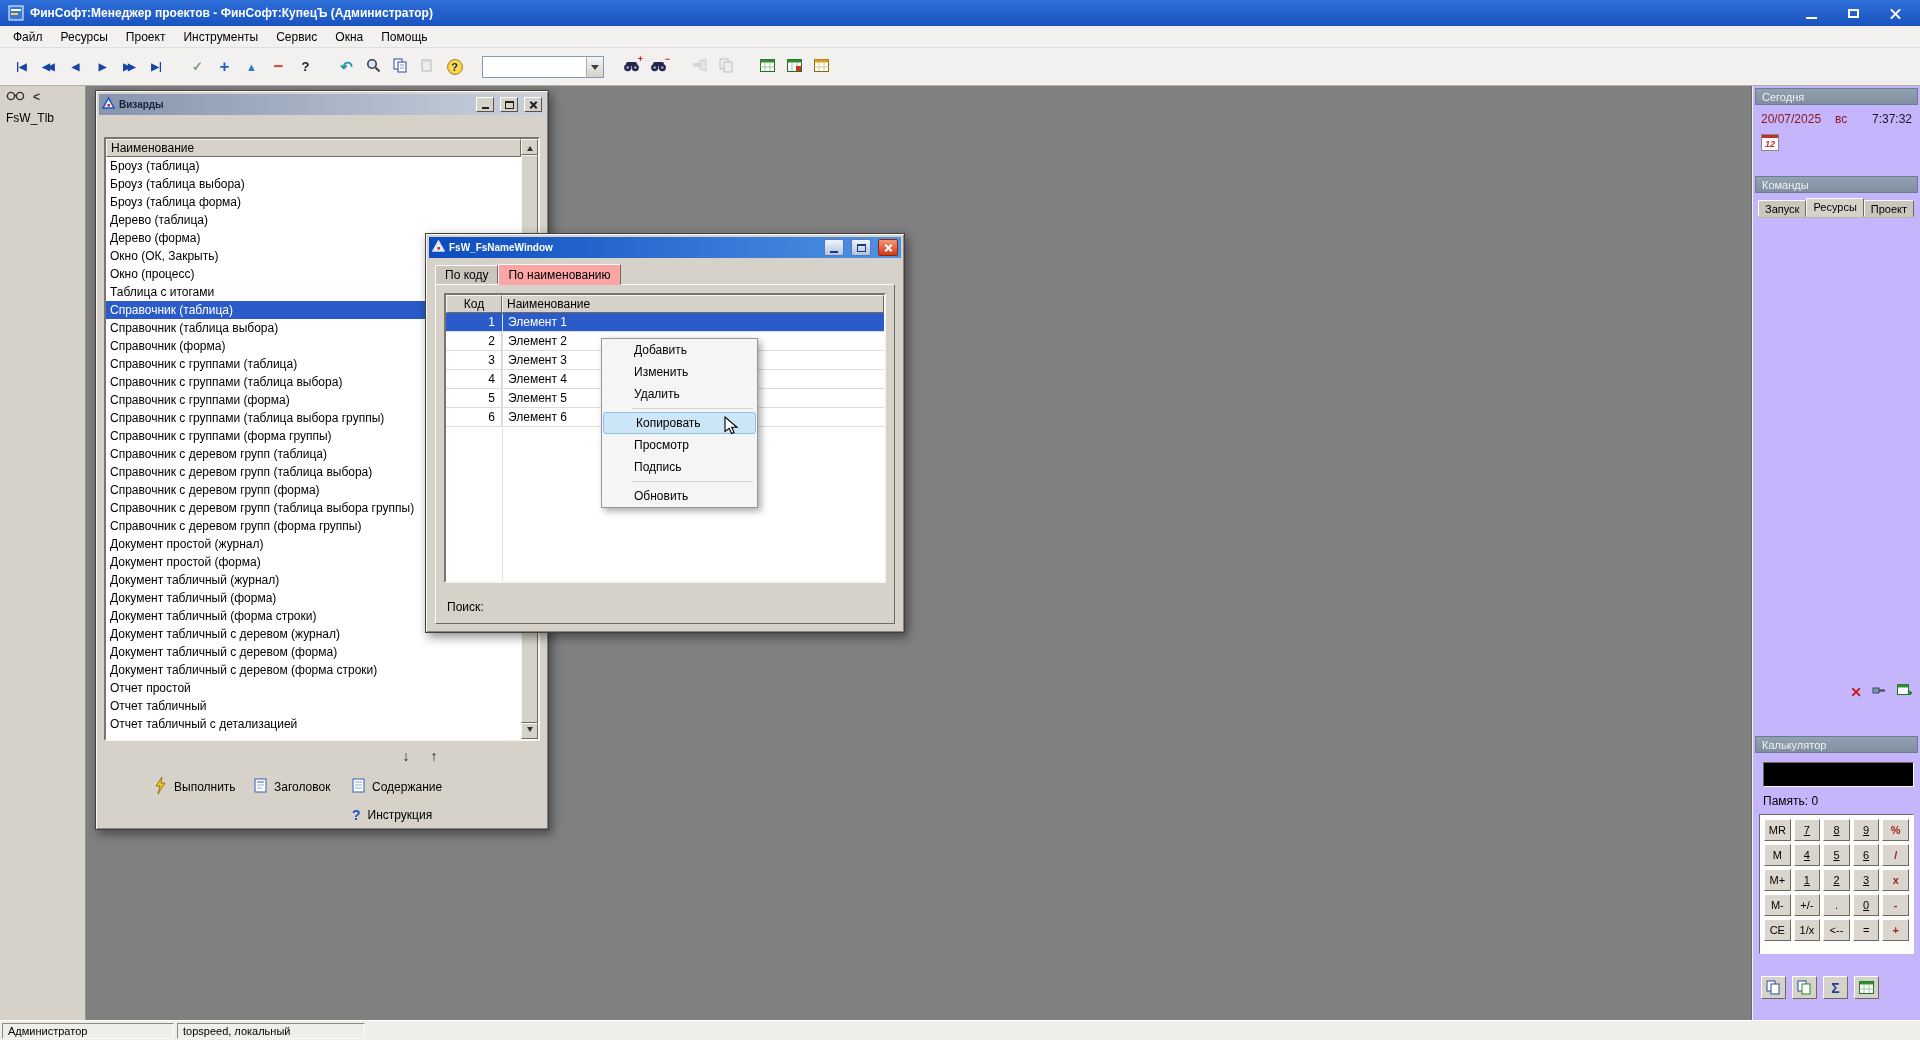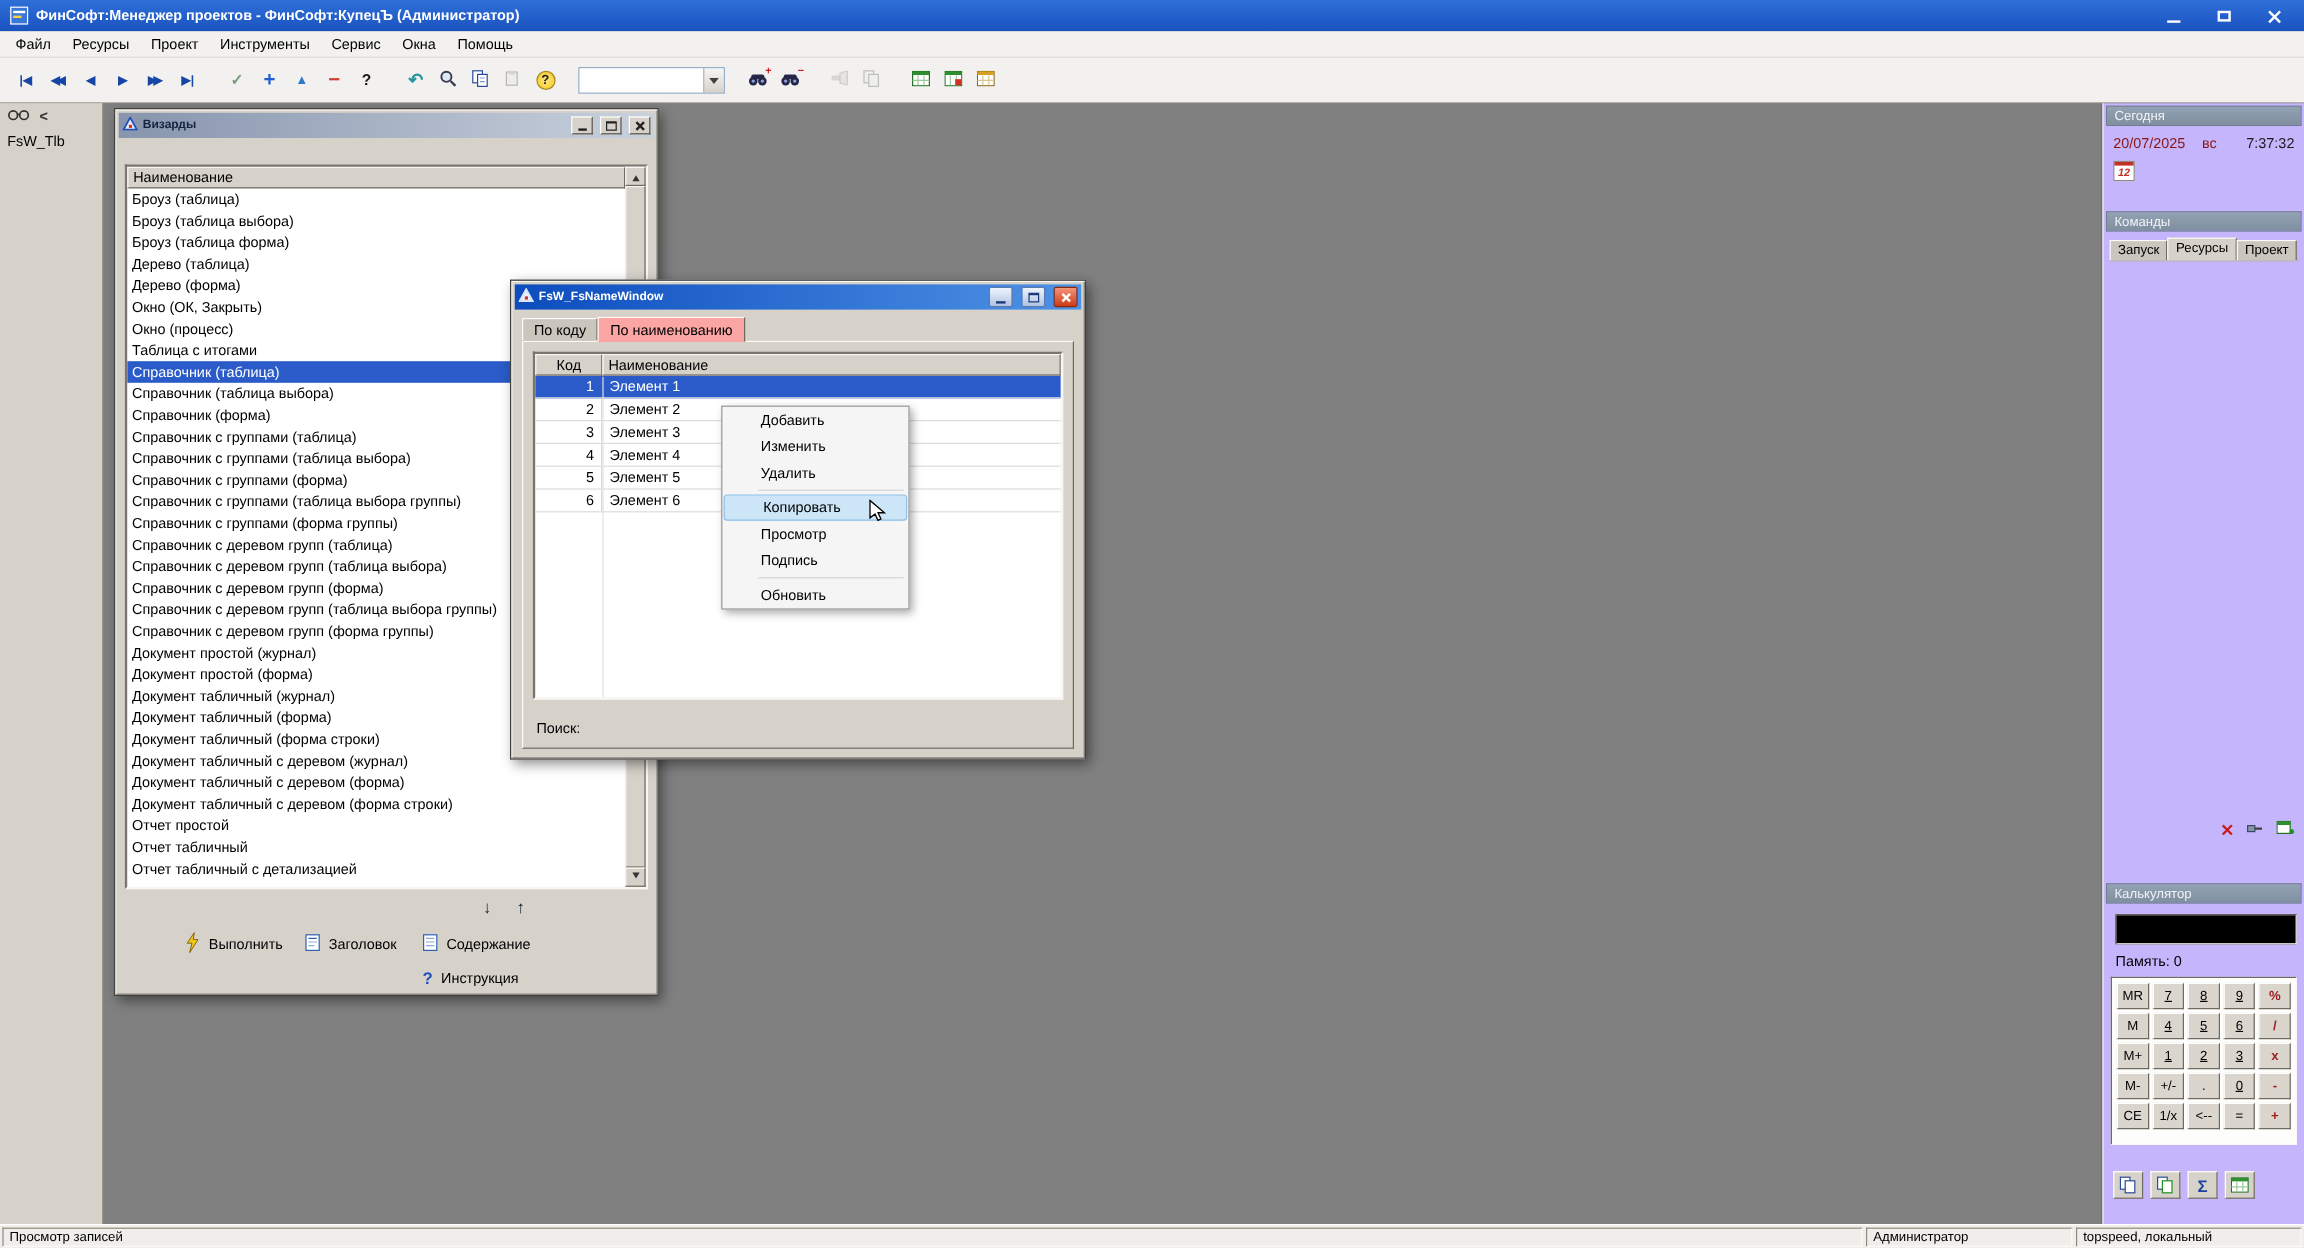--- a/index.html
+++ b/index.html
@@ -595,16 +595,15 @@
             <line x1="5" y1="4" x2="5" y2="12" stroke="#9cc89c"></line>
             <line x1="10" y1="4" x2="10" y2="12" stroke="#9cc89c"></line>
             <line x1="0.5" y1="8" x2="14.5" y2="8" stroke="#9cc89c"></line>
           </svg>
         </span>
     </div>
   </div>
 </div>
 
 <div class="statusbar">
-  <div class="scell main">Просмотр записей</div>
   <div class="scell user">Администратор</div>
   <div class="scell conn">topspeed, локальный</div>
 </div>
 
 </body></html>

